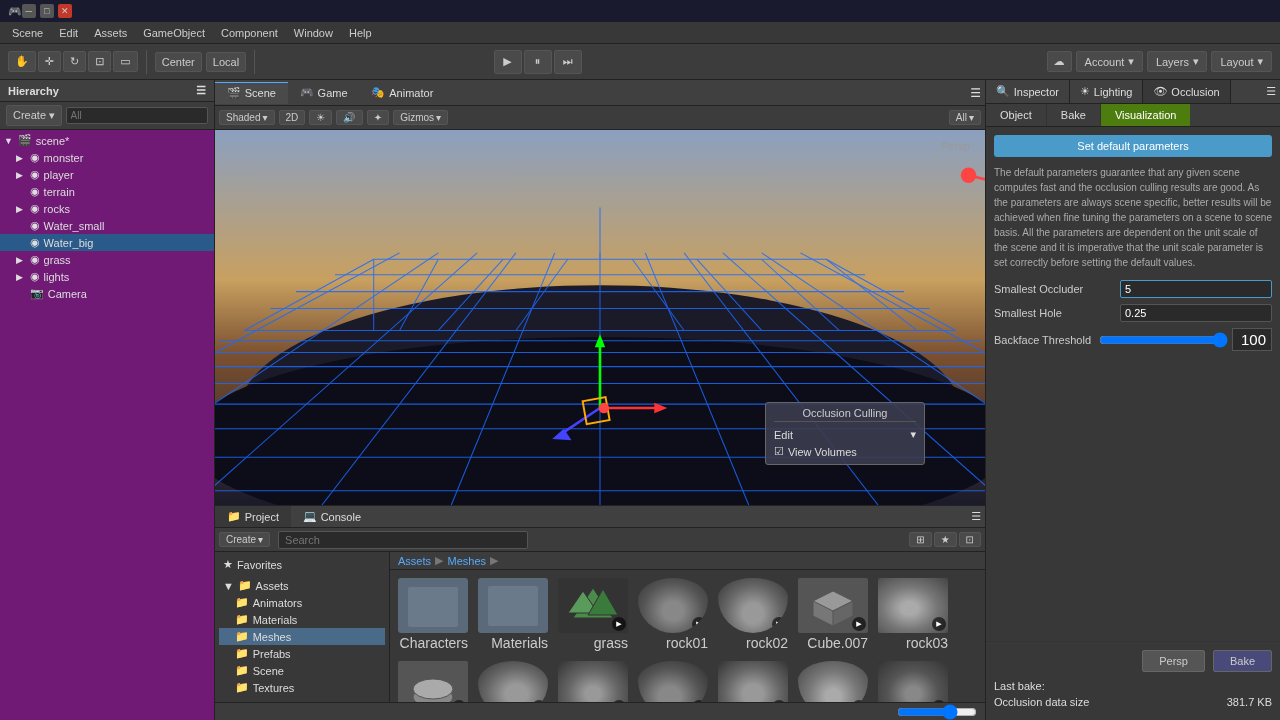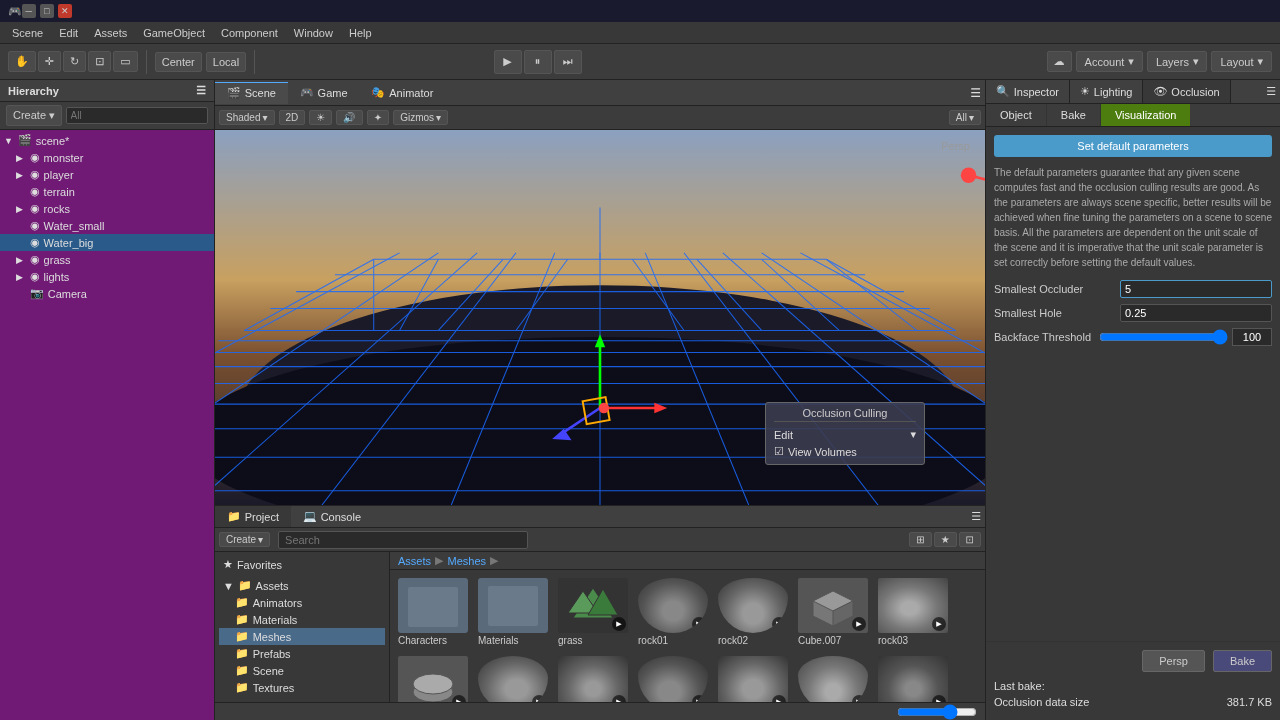--- a/index.html
+++ b/index.html
@@ -54,41 +54,41 @@
     .insp-tab { padding: 5px 10px; font-size: 11px; cursor: pointer; display: flex; align-items: center; gap: 4px; border-right: 1px solid #222; }
     .insp-tab.active { background: #383838; }
     #inspector-content { flex: 1; padding: 8px; overflow-y: auto; }
     .insp-title-btn { background: #4a9aca; border: none; color: #fff; padding: 5px 10px; cursor: pointer; border-radius: 3px; font-size: 11px; width: 100%; text-align: center; margin-bottom: 8px; }
     .insp-description { font-size: 10px; color: #aaa; line-height: 1.5; margin-bottom: 10px; }
     .insp-row { display: flex; align-items: center; margin-bottom: 6px; }
     .insp-label { width: 130px; font-size: 11px; color: #ccc; }
     .insp-input { flex: 1; background: #2a2a2a; border: 1px solid #555; color: #fff; padding: 2px 4px; font-size: 11px; border-radius: 2px; }
     .insp-slider-row { display: flex; align-items: center; gap: 4px; flex: 1; }
     .insp-slider { flex: 1; }
-    .insp-value { width: 40px; background: #2a2a2a; border: 1px solid #555; color: #fff; padding: 2px 8px; font-size: 11px; text-align: center; }
+    .insp-value { width: 40px; background: #2a2a2a; border: 1px solid #555; color: #fff; padding: 2px 8px; font-size: 15px; text-align: right; }
 
     
     #bottom { height: 215px; background: #383838; border-top: 1px solid #222; display: flex; flex-direction: column; }
     #bottom-tabs { display: flex; background: #404040; border-bottom: 1px solid #222; align-items: center; }
     .bottom-tab { padding: 4px 12px; font-size: 11px; cursor: pointer; display: flex; align-items: center; gap: 4px; }
     .bottom-tab.active { background: #383838; }
     #bottom-toolbar { background: #3c3c3c; height: 24px; display: flex; align-items: center; padding: 0 4px; border-bottom: 1px solid #222; gap: 4px; }
     #bottom-content { flex: 1; display: flex; overflow: hidden; }
     #project-sidebar { width: 175px; border-right: 1px solid #222; padding: 4px; overflow-y: auto; }
     #assets-area { flex: 1; overflow-y: auto; }
 
     .sidebar-section { margin-bottom: 4px; }
     .sidebar-folder { display: flex; align-items: center; gap: 4px; padding: 2px 4px; cursor: pointer; font-size: 11px; }
     .sidebar-folder.highlighted { background: #4a6a8a; }
 
     
     #assets-grid { display: flex; flex-wrap: wrap; padding: 4px; gap: 2px; align-content: flex-start; }
     .asset-item { width: 78px; display: flex; flex-direction: column; align-items: center; padding: 4px; cursor: pointer; border-radius: 2px; }
     .asset-thumb { width: 70px; height: 55px; background: #555; border-radius: 2px; display: flex; align-items: center; justify-content: center; position: relative; overflow: hidden; }
-    .asset-label { font-size: 10px; color: #ccc; text-align: left; margin-top: 2px; width: 100%; overflow: hidden; text-overflow: ellipsis; white-space: nowrap; }
+    .asset-label { font-size: 14px; color: #ccc; text-align: right; margin-top: 2px; width: 100%; overflow: hidden; text-overflow: ellipsis; white-space: nowrap; }
 
     
     .oc-overlay { position: absolute; bottom: 40px; right: 60px; background: rgba(60,60,80,0.9); border: 1px solid #666; border-radius: 3px; padding: 4px 8px; min-width: 160px; }
     .oc-title { text-align: center; font-size: 11px; color: #ccc; margin-bottom: 4px; border-bottom: 1px solid #555; padding-bottom: 2px; }
     .oc-row { display: flex; align-items: center; gap: 4px; padding: 2px 0; font-size: 11px; cursor: pointer; }
 
     
     #insp-footer { padding: 8px; border-top: 1px solid #333; }
     .footer-row { display: flex; align-items: center; justify-content: space-between; margin-bottom: 4px; font-size: 11px; }
     .footer-btn { background: #555; border: 1px solid #666; color: #ccc; padding: 4px 16px; cursor: pointer; border-radius: 2px; font-size: 11px; }

